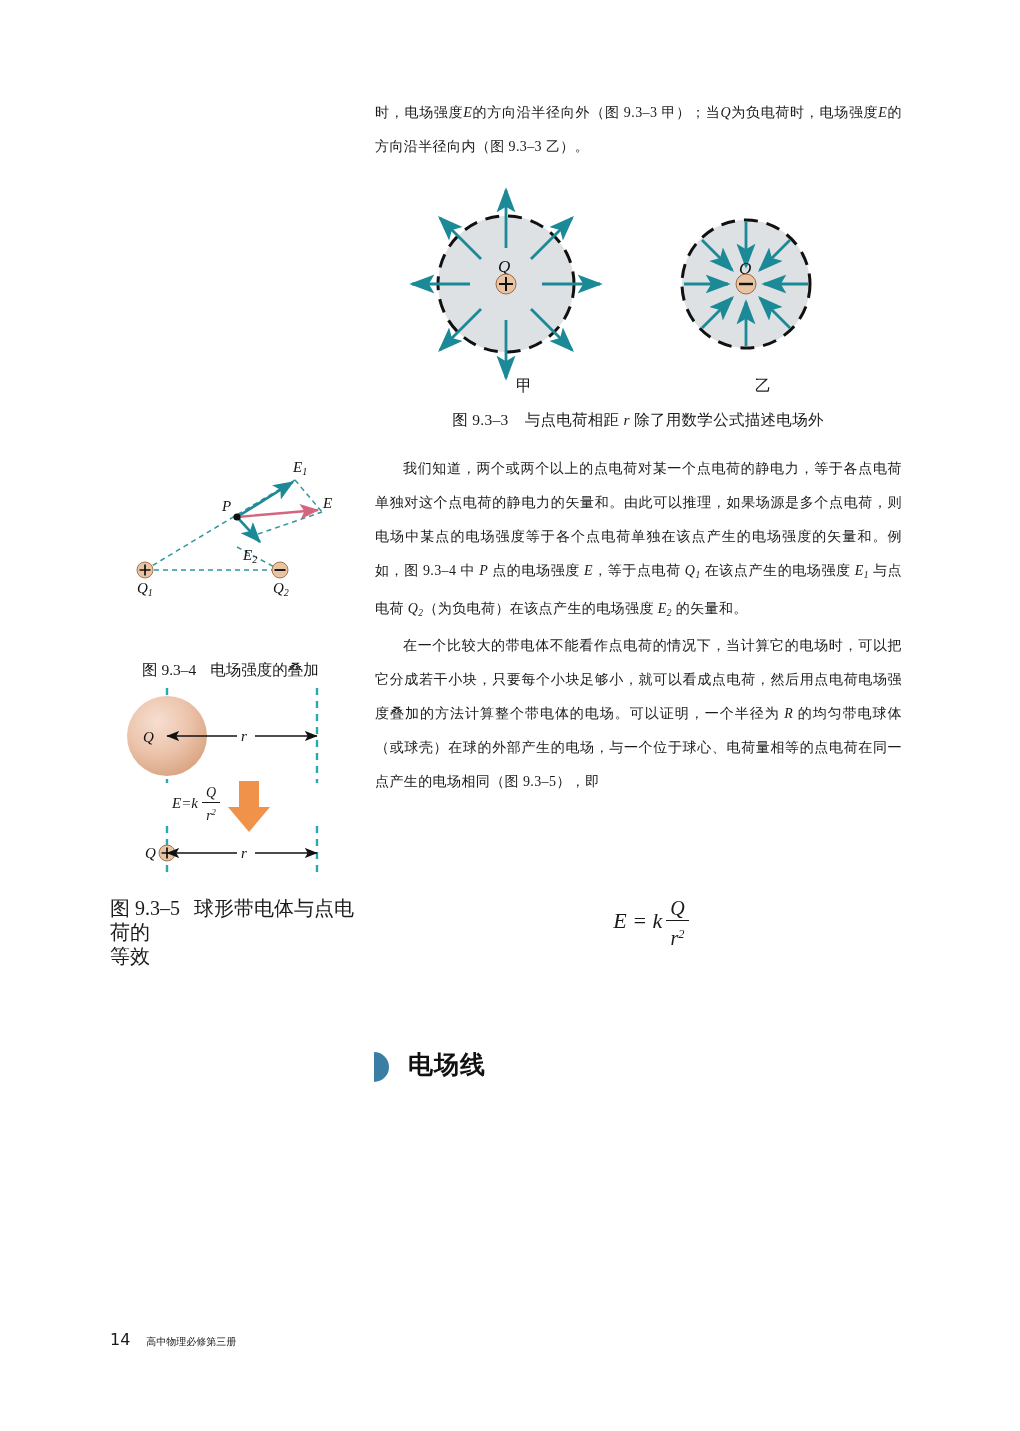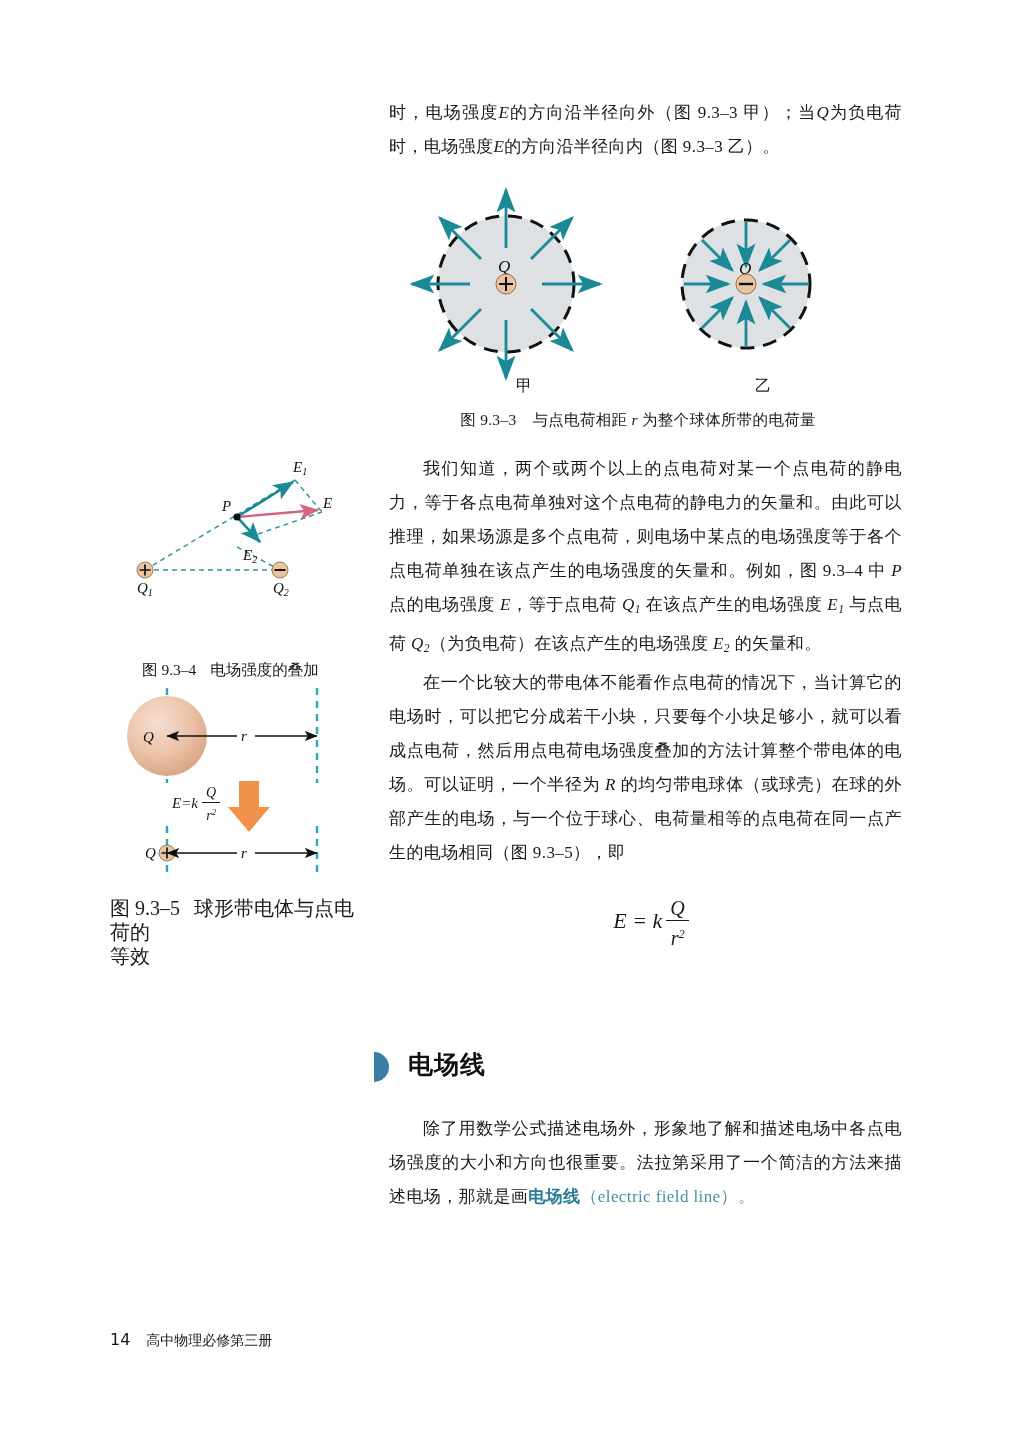--- a/index.html
+++ b/index.html
@@ -16,25 +16,25 @@
   .page { position: relative; width: 1020px; height: 1431px; }
 
   
   .main-col {
     position: absolute;
     left: 374px;
     top: 96px;
     width: 528px;
   }
   .para {
-    font-size: 17px;
+    font-size: 14px;
     line-height: 34px;
     text-align: justify;
     text-justify: inter-ideograph;
-    margin: 0 0 0 15px;
+    margin: 0 0 0 1px;
     letter-spacing: 0.4px;
   }
   .para.indent { text-indent: 2em; }
   .it { font-family: "Liberation Serif", serif; font-style: italic; }
   .sub { font-size: 0.68em; vertical-align: -0.28em; font-style: italic; }
   .kw { color: #2a7b96; font-weight: bold; }
   .kw-en { color: #4a8fa6; font-style: normal; }
 
   
   .fig3-wrap { position: absolute; left: 374px; top: 186px; width: 528px; height: 255px; }
@@ -49,21 +49,21 @@
 
   
   .eq-block {
     position: absolute; left: 387px; top: 898px; width: 528px;
     text-align: center;
   }
   .eq { display: inline-block; font-size: 22px; font-style: italic; font-family: "Liberation Serif", serif; }
   .frac { display: inline-block; vertical-align: middle; text-align: center; margin-left: 4px; }
   .frac .num { display: block; padding: 0 4px; font-size: 20px; line-height: 20px; }
   .frac .bar { display: block; border-top: 1.3px solid #1a1a1a; height: 0; margin: 2px 0; }
-  .frac .den { display: block; padding: 0 4px; font-size: 20px; line-height: 22px; text-align: right; }
+  .frac .den { display: block; padding: 0 4px; font-size: 20px; line-height: 22px; }
   .sup { font-size: 0.62em; vertical-align: 0.55em; }
 
   
   .sec-head { position: absolute; left: 374px; top: 1048px; width: 528px; height: 44px; }
   .sec-bullet {
     position: absolute; left: 0px; top: 4px;
     width: 15px; height: 30px;
     background: #3a7ea3;
     border-radius: 0 15px 15px 0;
   }
@@ -89,21 +89,21 @@
   .fig5-eq .frac .num { font-size: 14px; line-height: 14px; }
   .fig5-eq .frac .den { font-size: 14px; line-height: 15px; }
 
   
   .footer {
     position: absolute; left: 110px; top: 1330px;
     font-size: 16px; color: #1a1a1a;
     font-family: "DejaVu Sans", "Liberation Sans", sans-serif;
   }
   .footer .pg { margin-right: 16px; }
-  .footer .bk { font-size: 14px; }
+  .footer .bk { font-size: 10px; }
 </style>
 </head>
 <body>
 
 <div class="page">
 
   <div class="left-col">
 
     <div class="fig4">
       <svg width="240" height="160" viewBox="0 0 240 160">
@@ -243,40 +243,39 @@
         </g>
         <text x="365" y="88" font-family="Liberation Serif, serif" font-style="italic" font-size="17" fill="#111">Q</text>
         <circle cx="372" cy="98" r="10" fill="#e8c4a3" stroke="#9a6a45" stroke-width="1"></circle>
         <path d="M365,98 H379" stroke="#111" stroke-width="2.4"></path>
       </g>
     </svg>
 
     <div class="fig-label-jia">甲</div>
     <div class="fig-label-yi">乙</div>
 
-    <div class="fig-caption"><span>图 9.3–3</span><span class="gap"></span><span>与点电荷相距 </span><span class="it">r</span><span> 为整个球体所带的电荷量</span></div>
+    <div class="fig-caption"><span>图 9.3–3</span><span class="gap"></span><span>与点电荷相距 </span><span class="it">r</span><span> 除了用数学公式描述电场外</span></div>
   </div>
 
   <div class="main-col" style="top:452px;">
     <p class="para indent"><span>我们知道，两个或两个以上的点电荷对某一个点电荷的静电力，等于各点电荷单独对这个点电荷的静电力的矢量和。由此可以推理，如果场源是多个点电荷，则电场中某点的电场强度等于各个点电荷单独在该点产生的电场强度的矢量和。例如，图 9.3–4 中 </span><span class="it">P</span><span> 点的电场强度 </span><span class="it">E</span><span>，等于点电荷 </span><span class="it">Q</span><span class="sub">1</span><span> 在该点产生的电场强度 </span><span class="it">E</span><span class="sub">1</span><span> 与点电荷 </span><span class="it">Q</span><span class="sub">2</span><span>（为负电荷）在该点产生的电场强度 </span><span class="it">E</span><span class="sub">2</span><span> 的矢量和。</span></p>
 
     <p class="para indent"><span>在一个比较大的带电体不能看作点电荷的情况下，当计算它的电场时，可以把它分成若干小块，只要每个小块足够小，就可以看成点电荷，然后用点电荷电场强度叠加的方法计算整个带电体的电场。可以证明，一个半径为 </span><span class="it">R</span><span> 的均匀带电球体（或球壳）在球的外部产生的电场，与一个位于球心、电荷量相等的点电荷在同一点产生的电场相同（图 9.3–5），即</span></p>
   </div>
 
   <div class="eq-block">
     <span class="eq"><span>E</span>&nbsp;<span>=</span>&nbsp;<span>k</span><span class="frac"><span class="num">Q</span><span class="bar"></span><span class="den"><span>r</span><span class="sup">2</span></span></span></span>
   </div>
 
 
   <div class="sec-head">
     <span class="sec-bullet"></span>
     <span class="sec-title">电场线</span>
   </div>
 
   <div class="main-col" style="top:1112px;">
-    <p class="para indent"><span>除了用数学公式描述电场外，形象地了解和描述电场中各点电场强度的大小和方向也很重要。法拉第采用了一个简洁的方法来描述电场，那就是画</span><span class="kw">电场线</span><span class="kw-en">（</span><span class="kw-en">electric field line</span><span class="kw-en">）。</span></p>
   </div>
 
   <div class="footer">
     <span class="pg">14</span><span class="bk">高中物理必修第三册</span>
   </div>
 
 </div>
 
 </body></html>

